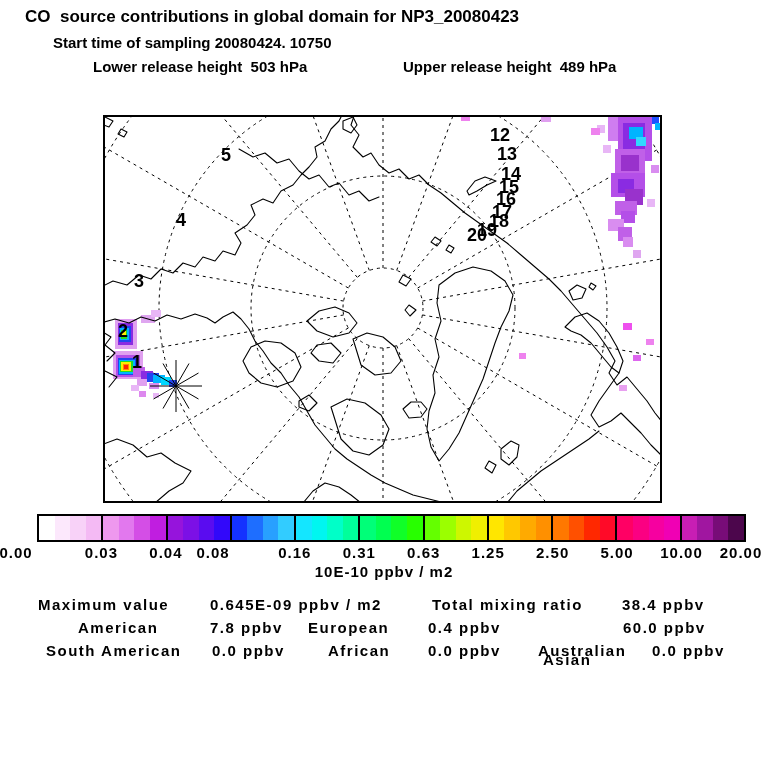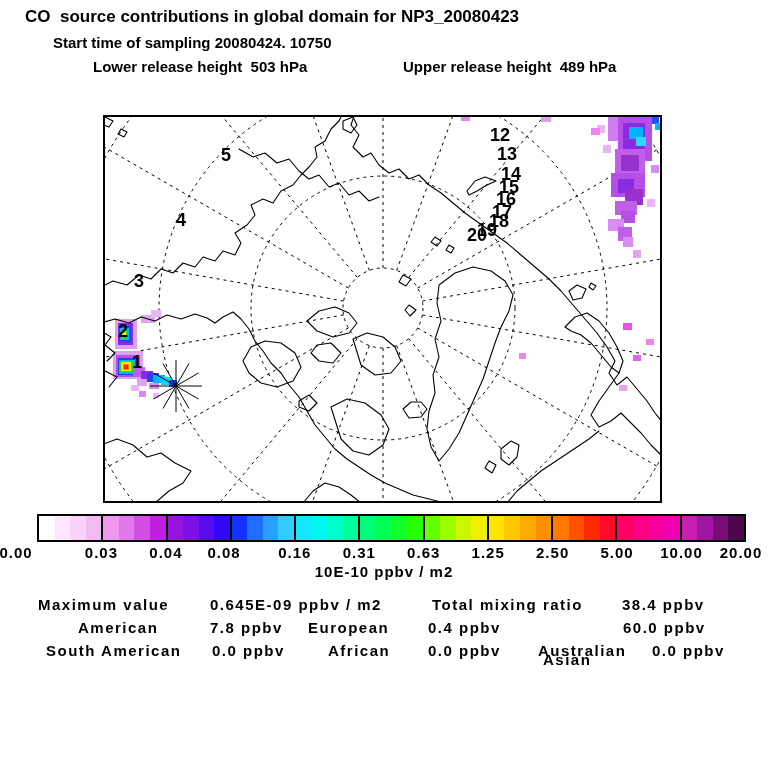--- a/index.html
+++ b/index.html
@@ -245,21 +245,21 @@
         <div class="cb-cell" style="background: rgb(200, 30, 180);"></div>
         <div class="cb-cell" style="background: rgb(160, 22, 160);"></div>
         <div class="cb-cell" style="background: rgb(120, 12, 120);"></div>
         <div class="cb-cell" style="background: rgb(76, 6, 76);"></div>
       </div>
     </div>
   <div id="ticks">
       <span class="cb-tick" style="left: 16px;">0.00</span>
       <span class="cb-tick" style="left: 101.454px;">0.03</span>
       <span class="cb-tick" style="left: 165.909px;">0.04</span>
-      <span class="cb-tick" style="left: 224px;">0.08</span>
+      <span class="cb-tick" style="left: 213px;">0.08</span>
       <span class="cb-tick" style="left: 294.818px;">0.16</span>
       <span class="cb-tick" style="left: 359.272px;">0.31</span>
       <span class="cb-tick" style="left: 423.727px;">0.63</span>
       <span class="cb-tick" style="left: 488.181px;">1.25</span>
       <span class="cb-tick" style="left: 552.636px;">2.50</span>
       <span class="cb-tick" style="left: 617.091px;">5.00</span>
       <span class="cb-tick" style="left: 681.545px;">10.00</span>
       <span class="cb-tick" style="left: 741px;">20.00</span>
     </div>
   <div class="unit">10E-10 ppbv / m2</div>

